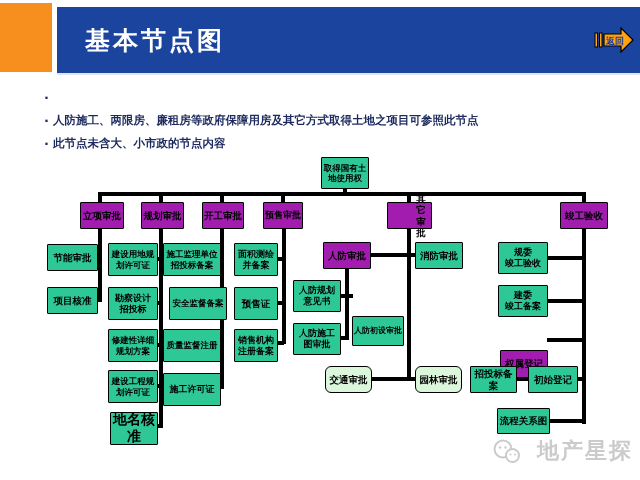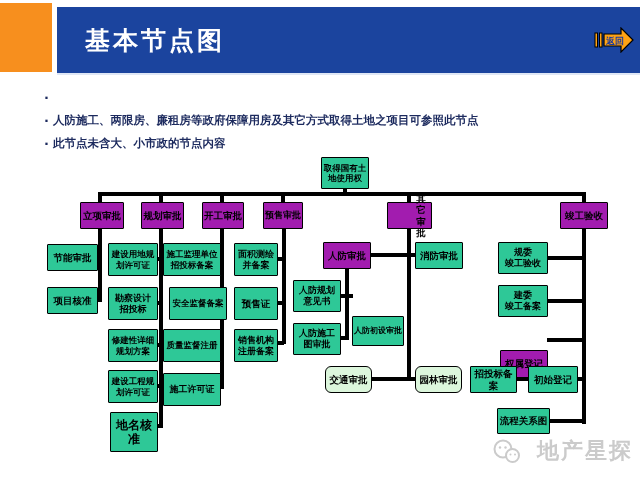--- a/index.html
+++ b/index.html
@@ -113,21 +113,21 @@
       <div class="node green" style="left: 47px; top: 244px; width: 51px; height: 27px; font-size: 9.5px;">节能审批</div>
       <div class="node green" style="left: 47px; top: 287px; width: 51px; height: 27px; font-size: 9.5px;">项目核准</div>
       <div class="node green" style="left: 108px; top: 243px; width: 50px; height: 33px; font-size: 8.5px;">建设用地规
 划许可证</div>
       <div class="node green" style="left: 108px; top: 287px; width: 50px; height: 33px; font-size: 9px;">勘察设计
 招投标</div>
       <div class="node green" style="left: 108px; top: 329px; width: 50px; height: 33px; font-size: 8.5px;">修建性详细
 规划方案</div>
       <div class="node green" style="left: 108px; top: 370px; width: 50px; height: 33px; font-size: 8.5px;">建设工程规
 划许可证</div>
-      <div class="node green" style="left: 110px; top: 412px; width: 48px; height: 40px; font-size: 12px;">地名核准</div>
+      <div class="node green" style="left: 110px; top: 412px; width: 48px; height: 33px; font-size: 14px; font-family: Liberation Mono, monospace;">地名核准</div>
       <div class="node green" style="left: 163px; top: 243px; width: 58px; height: 33px; font-size: 8.5px;">施工监理单位
 招投标备案</div>
       <div class="node green" style="left: 169px; top: 287px; width: 58px; height: 33px; font-size: 8.5px;">安全监督备案</div>
       <div class="node green" style="left: 163px; top: 329px; width: 58px; height: 33px; font-size: 8.5px;">质量监督注册</div>
       <div class="node green" style="left: 163px; top: 373px; width: 58px; height: 33px; font-size: 9px;">施工许可证</div>
       <div class="node green" style="left: 234px; top: 243px; width: 44px; height: 33px; font-size: 9px;">面积测绘
 并备案</div>
       <div class="node green" style="left: 234px; top: 287px; width: 44px; height: 33px; font-size: 9.5px;">预售证</div>
       <div class="node green" style="left: 234px; top: 329px; width: 44px; height: 33px; font-size: 9px;">销售机构
 注册备案</div>

